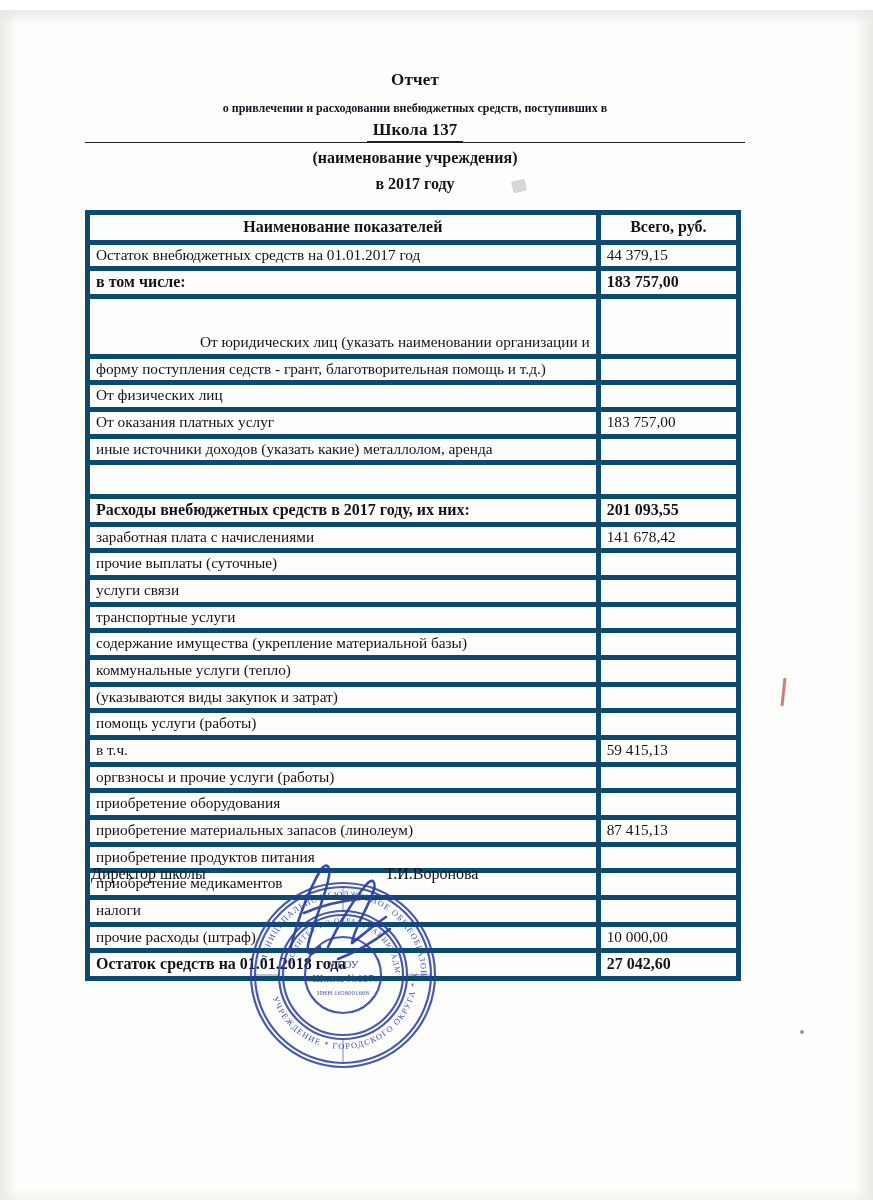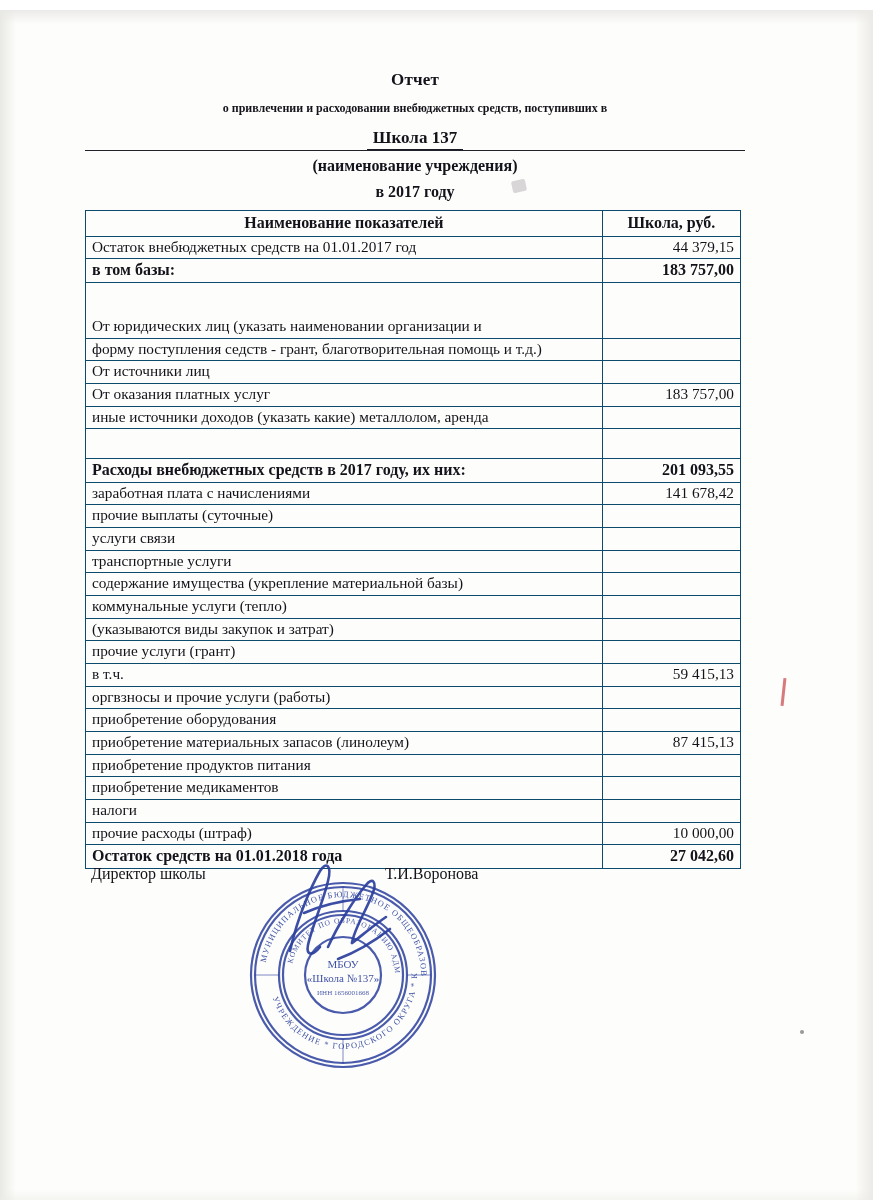--- a/index.html
+++ b/index.html
@@ -59,21 +59,21 @@
     font-size: 17px;
     font-weight: bold;
     letter-spacing: 0.2px;
   }
   .title-line2 {
     font-size: 12px;
     font-weight: bold;
     margin-top: 11px;
   }
   .org-line {
-    margin-top: 12px;
+    margin-top: 4px;
     font-size: 17px;
     font-weight: bold;
     display: inline-block;
     border-bottom: 1px solid #1b1b24;
     padding: 0 6px 1px 6px;
   }
   .org-rule {
     margin-top: 0px;
     width: 660px;
     border-top: 1px solid #20202a;
@@ -92,36 +92,36 @@
 
   table.report {
     position: absolute;
     left: 85px;
     top: 200px;
     width: 656px;
     border-collapse: collapse;
     font-size: 15.3px;
   }
   table.report td {
-    border: 1px solid #0c4a6e;
+    border: 5px solid #0c4a6e;
     padding: 1px 6px 2px 6px;
     vertical-align: middle;
     line-height: 1.22;
   }
   td.c1 { width: 523px; }
-  td.c2 { width: 127px; text-align: right; padding-right: 9px; white-space: nowrap; }
+  td.c2 { width: 127px; padding-right: 9px; white-space: nowrap; }
   tr.head td {
     text-align: center;
     font-weight: bold;
     font-size: 16px;
     padding: 2px 6px 3px 6px;
   }
   tr.head td.c2 { text-align: center; padding-right: 6px; }
   .fs-bold { font-weight: bold; font-size: 16px; }
-  td.tall { height: 30px; }
+  td.tall { height: 30px; text-align: right; }
 
   .sign-row {
     position: absolute;
     left: 85px;
     top: 855px;
     width: 660px;
     font-size: 16px;
   }
   .sign-title {
     position: absolute;
@@ -203,41 +203,41 @@
   </div>
 
   <div class="gray-smudge"></div>
   <div class="red-mark"></div>
   <div class="dot-bottom"></div>
 
   <table class="report">
     <tbody>
       <tr class="head">
         <td class="c1">Наименование показателей</td>
-        <td class="c2">Школа, руб.</td>
+        <td class="c2">Всего, руб.</td>
       </tr>
 
       <tr>
         <td class="c1">Остаток внебюджетных средств на 01.01.2017 год</td>
         <td class="c2">44 379,15</td>
       </tr>
       <tr>
-        <td class="c1 fs-bold">в том базы:</td>
+        <td class="c1 fs-bold">в том числе:</td>
         <td class="c2 fs-bold">183 757,00</td>
       </tr>
       <tr>
         <td class="c1 tall" style="vertical-align:bottom;height:52px;">От юридических лиц (указать наименовании организации и</td>
         <td class="c2"></td>
       </tr>
       <tr>
         <td class="c1">форму поступления седств - грант, благотворительная помощь и т.д.)</td>
         <td class="c2"></td>
       </tr>
       <tr>
-        <td class="c1">От источники лиц</td>
+        <td class="c1">От физических лиц</td>
         <td class="c2"></td>
       </tr>
       <tr>
         <td class="c1">От оказания платных услуг</td>
         <td class="c2">183 757,00</td>
       </tr>
       <tr>
         <td class="c1"> иные источники доходов (указать какие) металлолом, аренда</td>
         <td class="c2"></td>
       </tr>
@@ -271,21 +271,21 @@
       </tr>
       <tr>
         <td class="c1">коммунальные услуги (тепло)</td>
         <td class="c2"></td>
       </tr>
       <tr>
         <td class="c1">(указываются виды закупок и затрат)</td>
         <td class="c2"></td>
       </tr>
       <tr>
-        <td class="c1">прочие услуги (грант)</td>
+        <td class="c1">помощь услуги (работы)</td>
         <td class="c2"></td>
       </tr>
       <tr>
         <td class="c1">в т.ч.</td>
         <td class="c2">59 415,13</td>
       </tr>
       <tr>
         <td class="c1">оргвзносы и прочие услуги (работы)</td>
         <td class="c2"></td>
       </tr>

